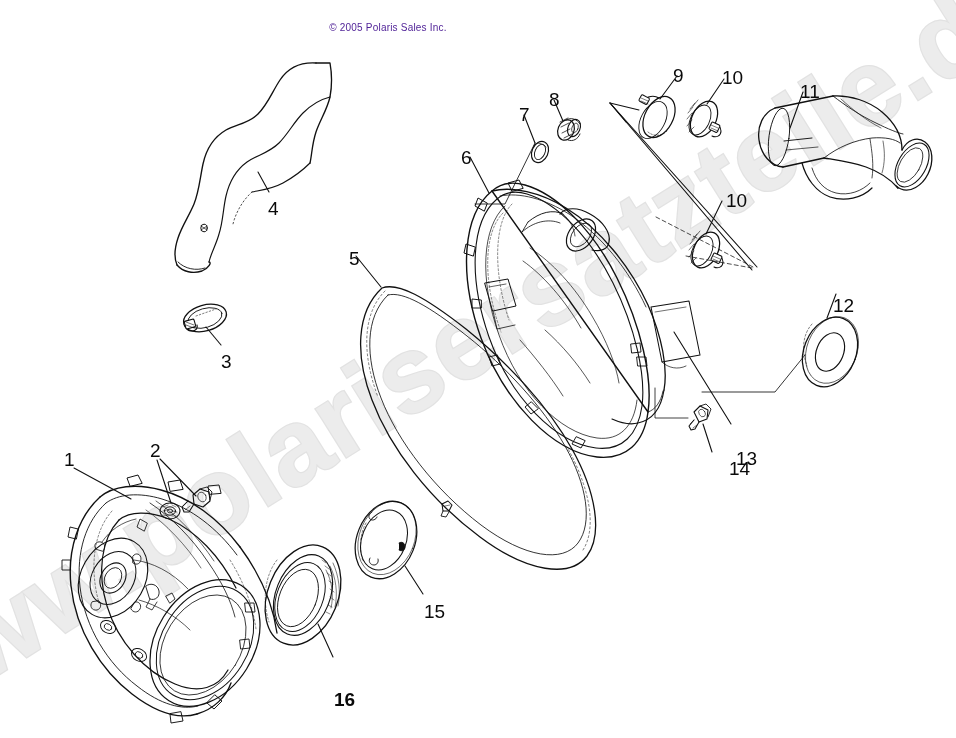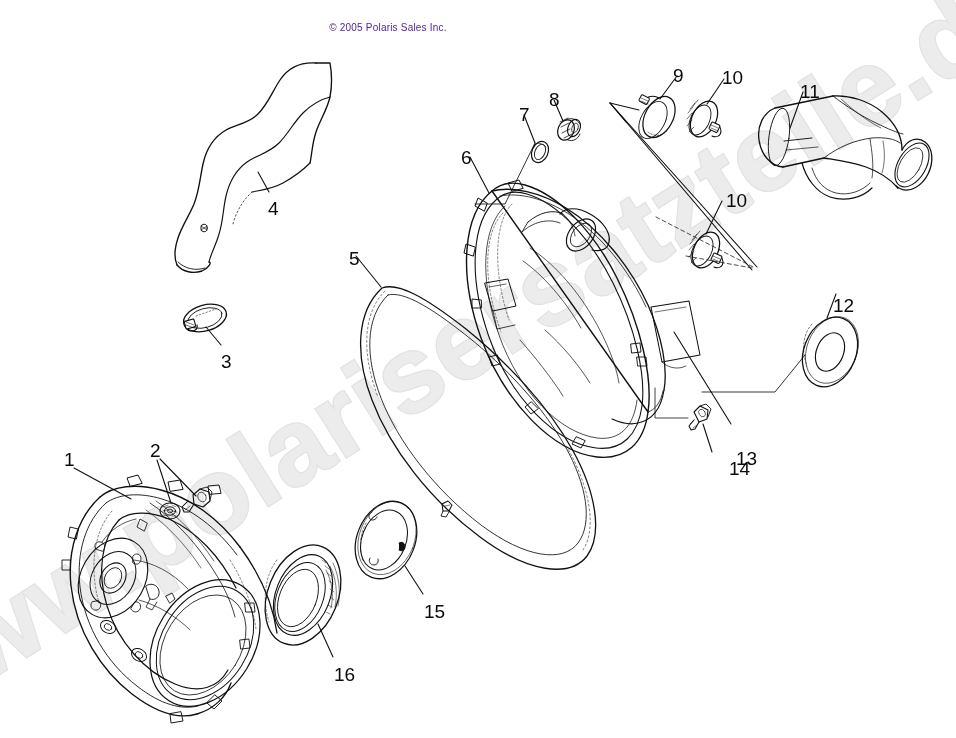--- a/index.html
+++ b/index.html
@@ -437,16 +437,16 @@
       <div class="callout" style="left: 519px; top: 105px;">7</div>
       <div class="callout" style="left: 549px; top: 90px;">8</div>
       <div class="callout" style="left: 673px; top: 66px;">9</div>
       <div class="callout" style="left: 722px; top: 68px;">10</div>
       <div class="callout" style="left: 726px; top: 191px;">10</div>
       <div class="callout" style="left: 800px; top: 82px;">11</div>
       <div class="callout" style="left: 833px; top: 285px; margin-top: 11px;">12</div>
       <div class="callout" style="left: 736px; top: 449px;">13</div>
       <div class="callout" style="left: 709px; top: 459px; margin-left: 20px;">14</div>
       <div class="callout" style="left: 424px; top: 602px;">15</div>
-      <div class="callout" style="left: 334px; top: 665px;">16</div>
+      <div class="callout" style="left: 334px; top: 690px; font-weight: bold;">16</div>
     </div>
 
 </div>
 
 </body></html>

